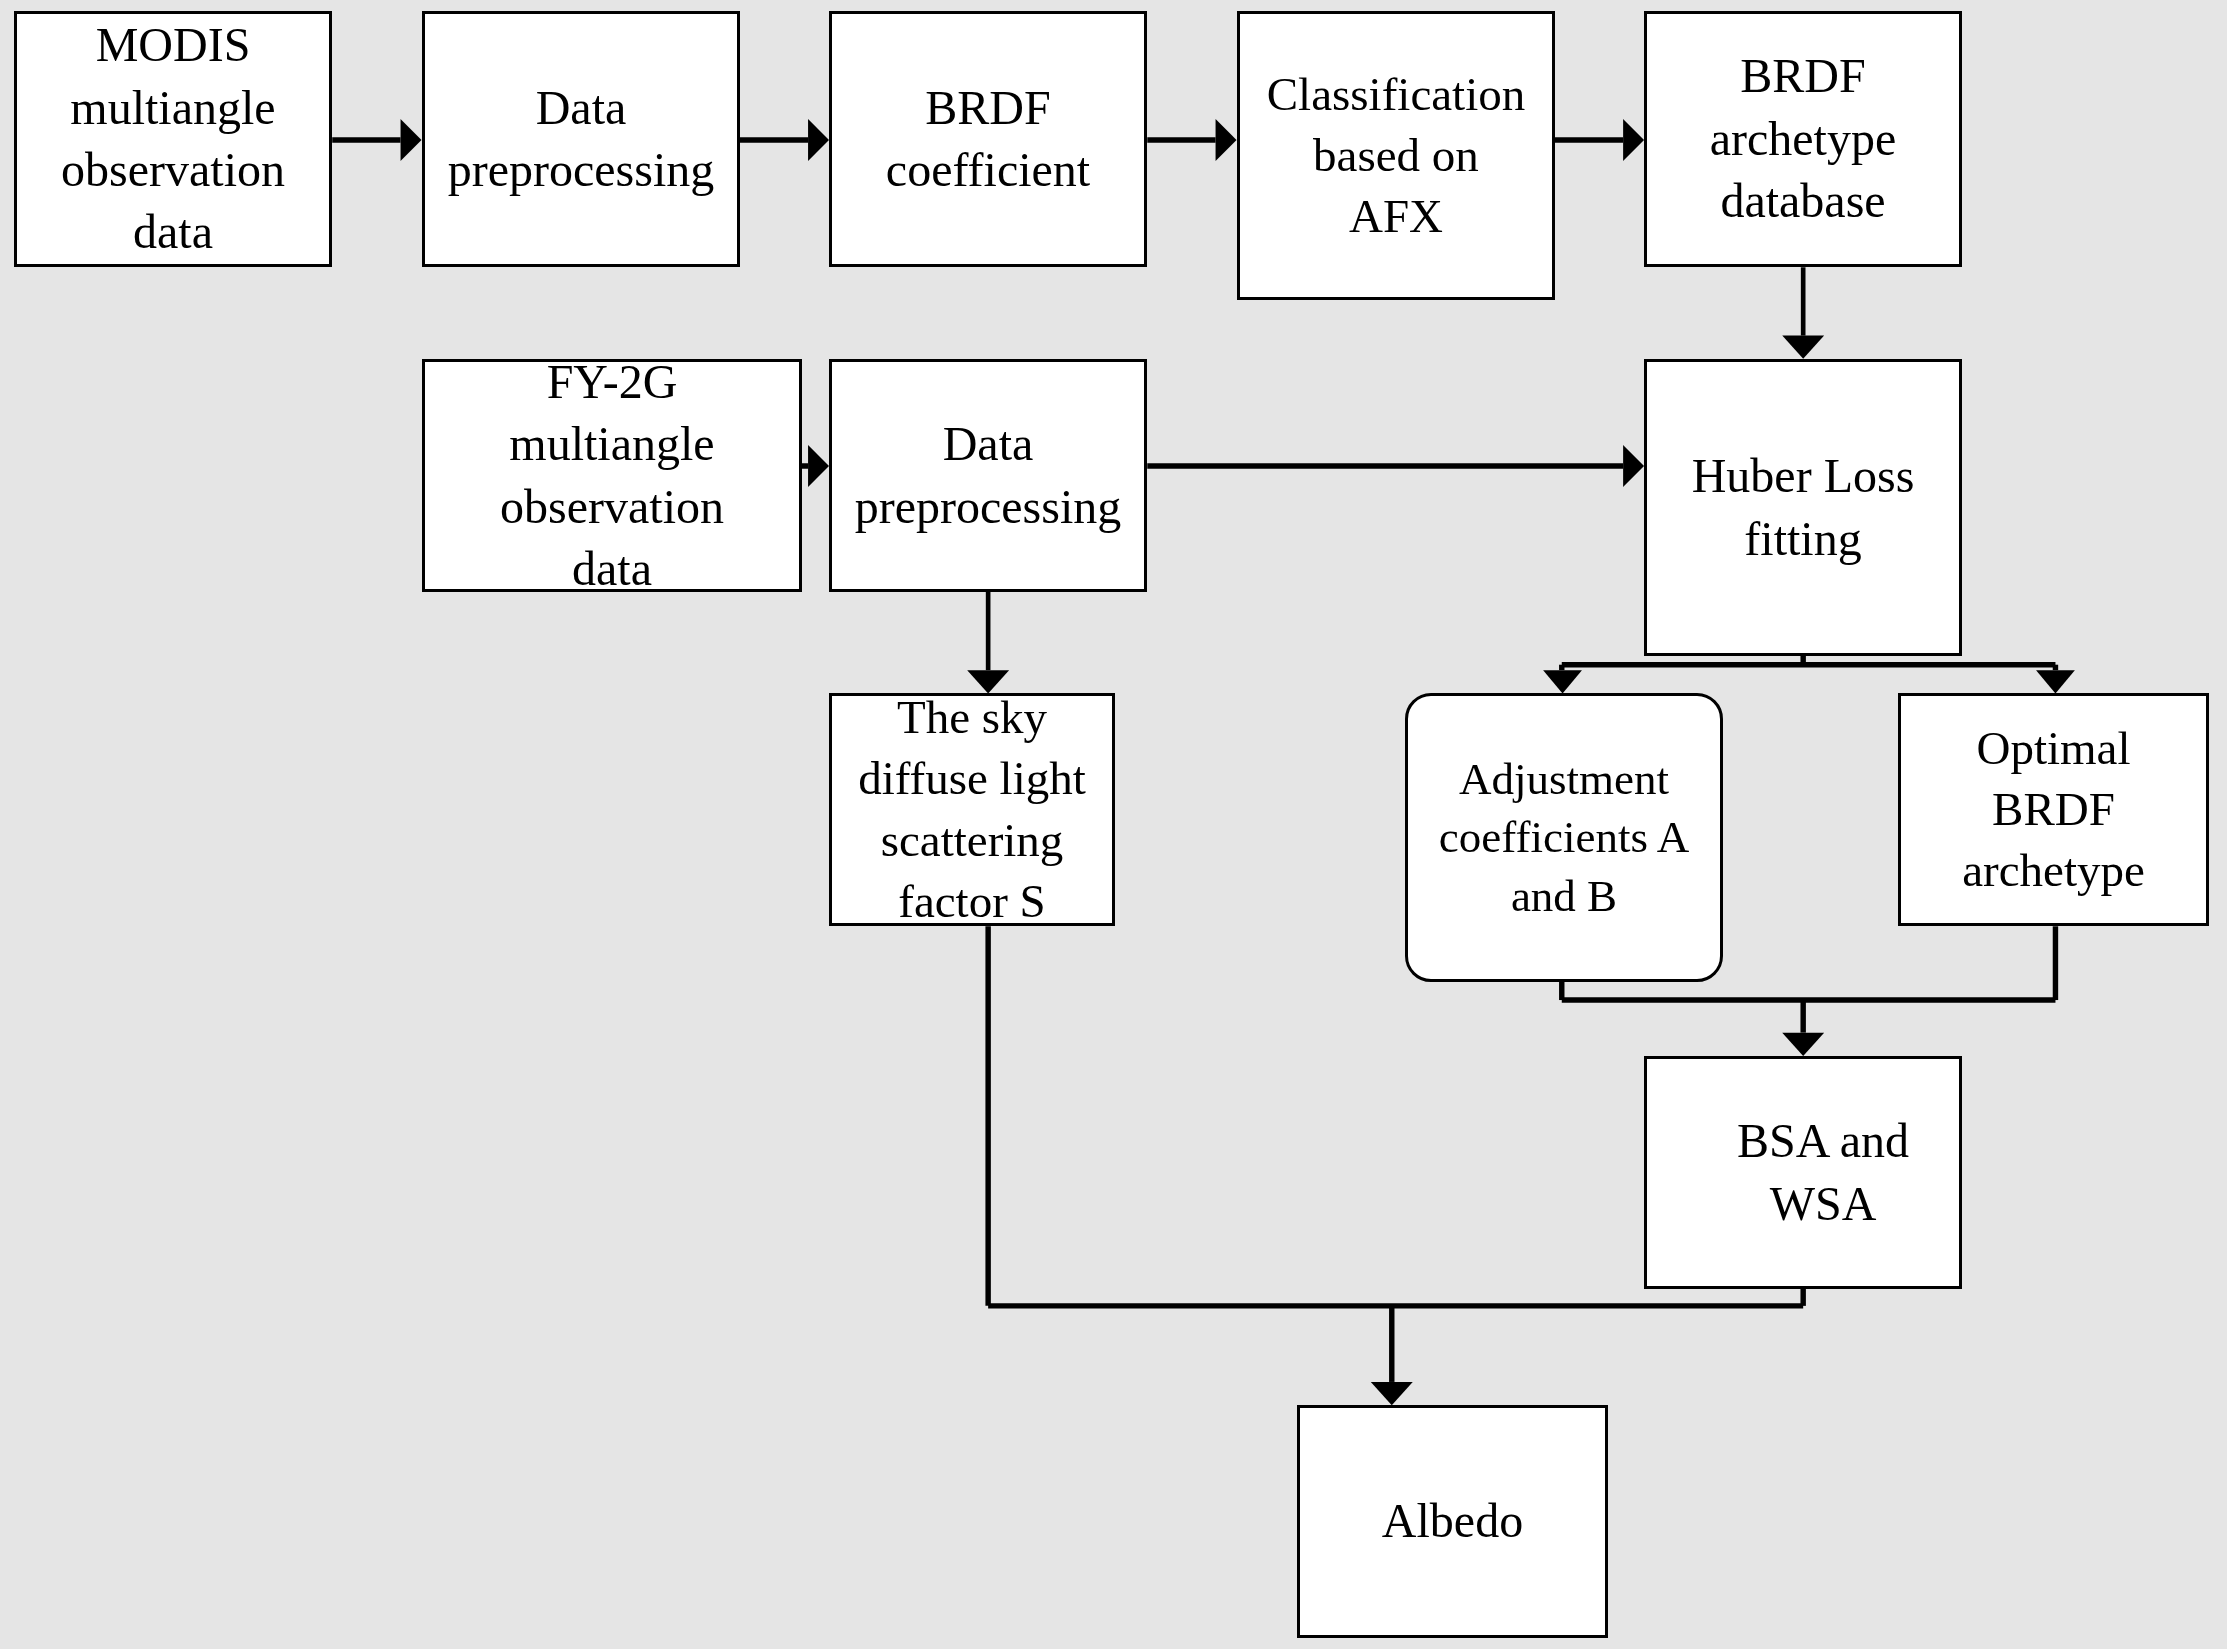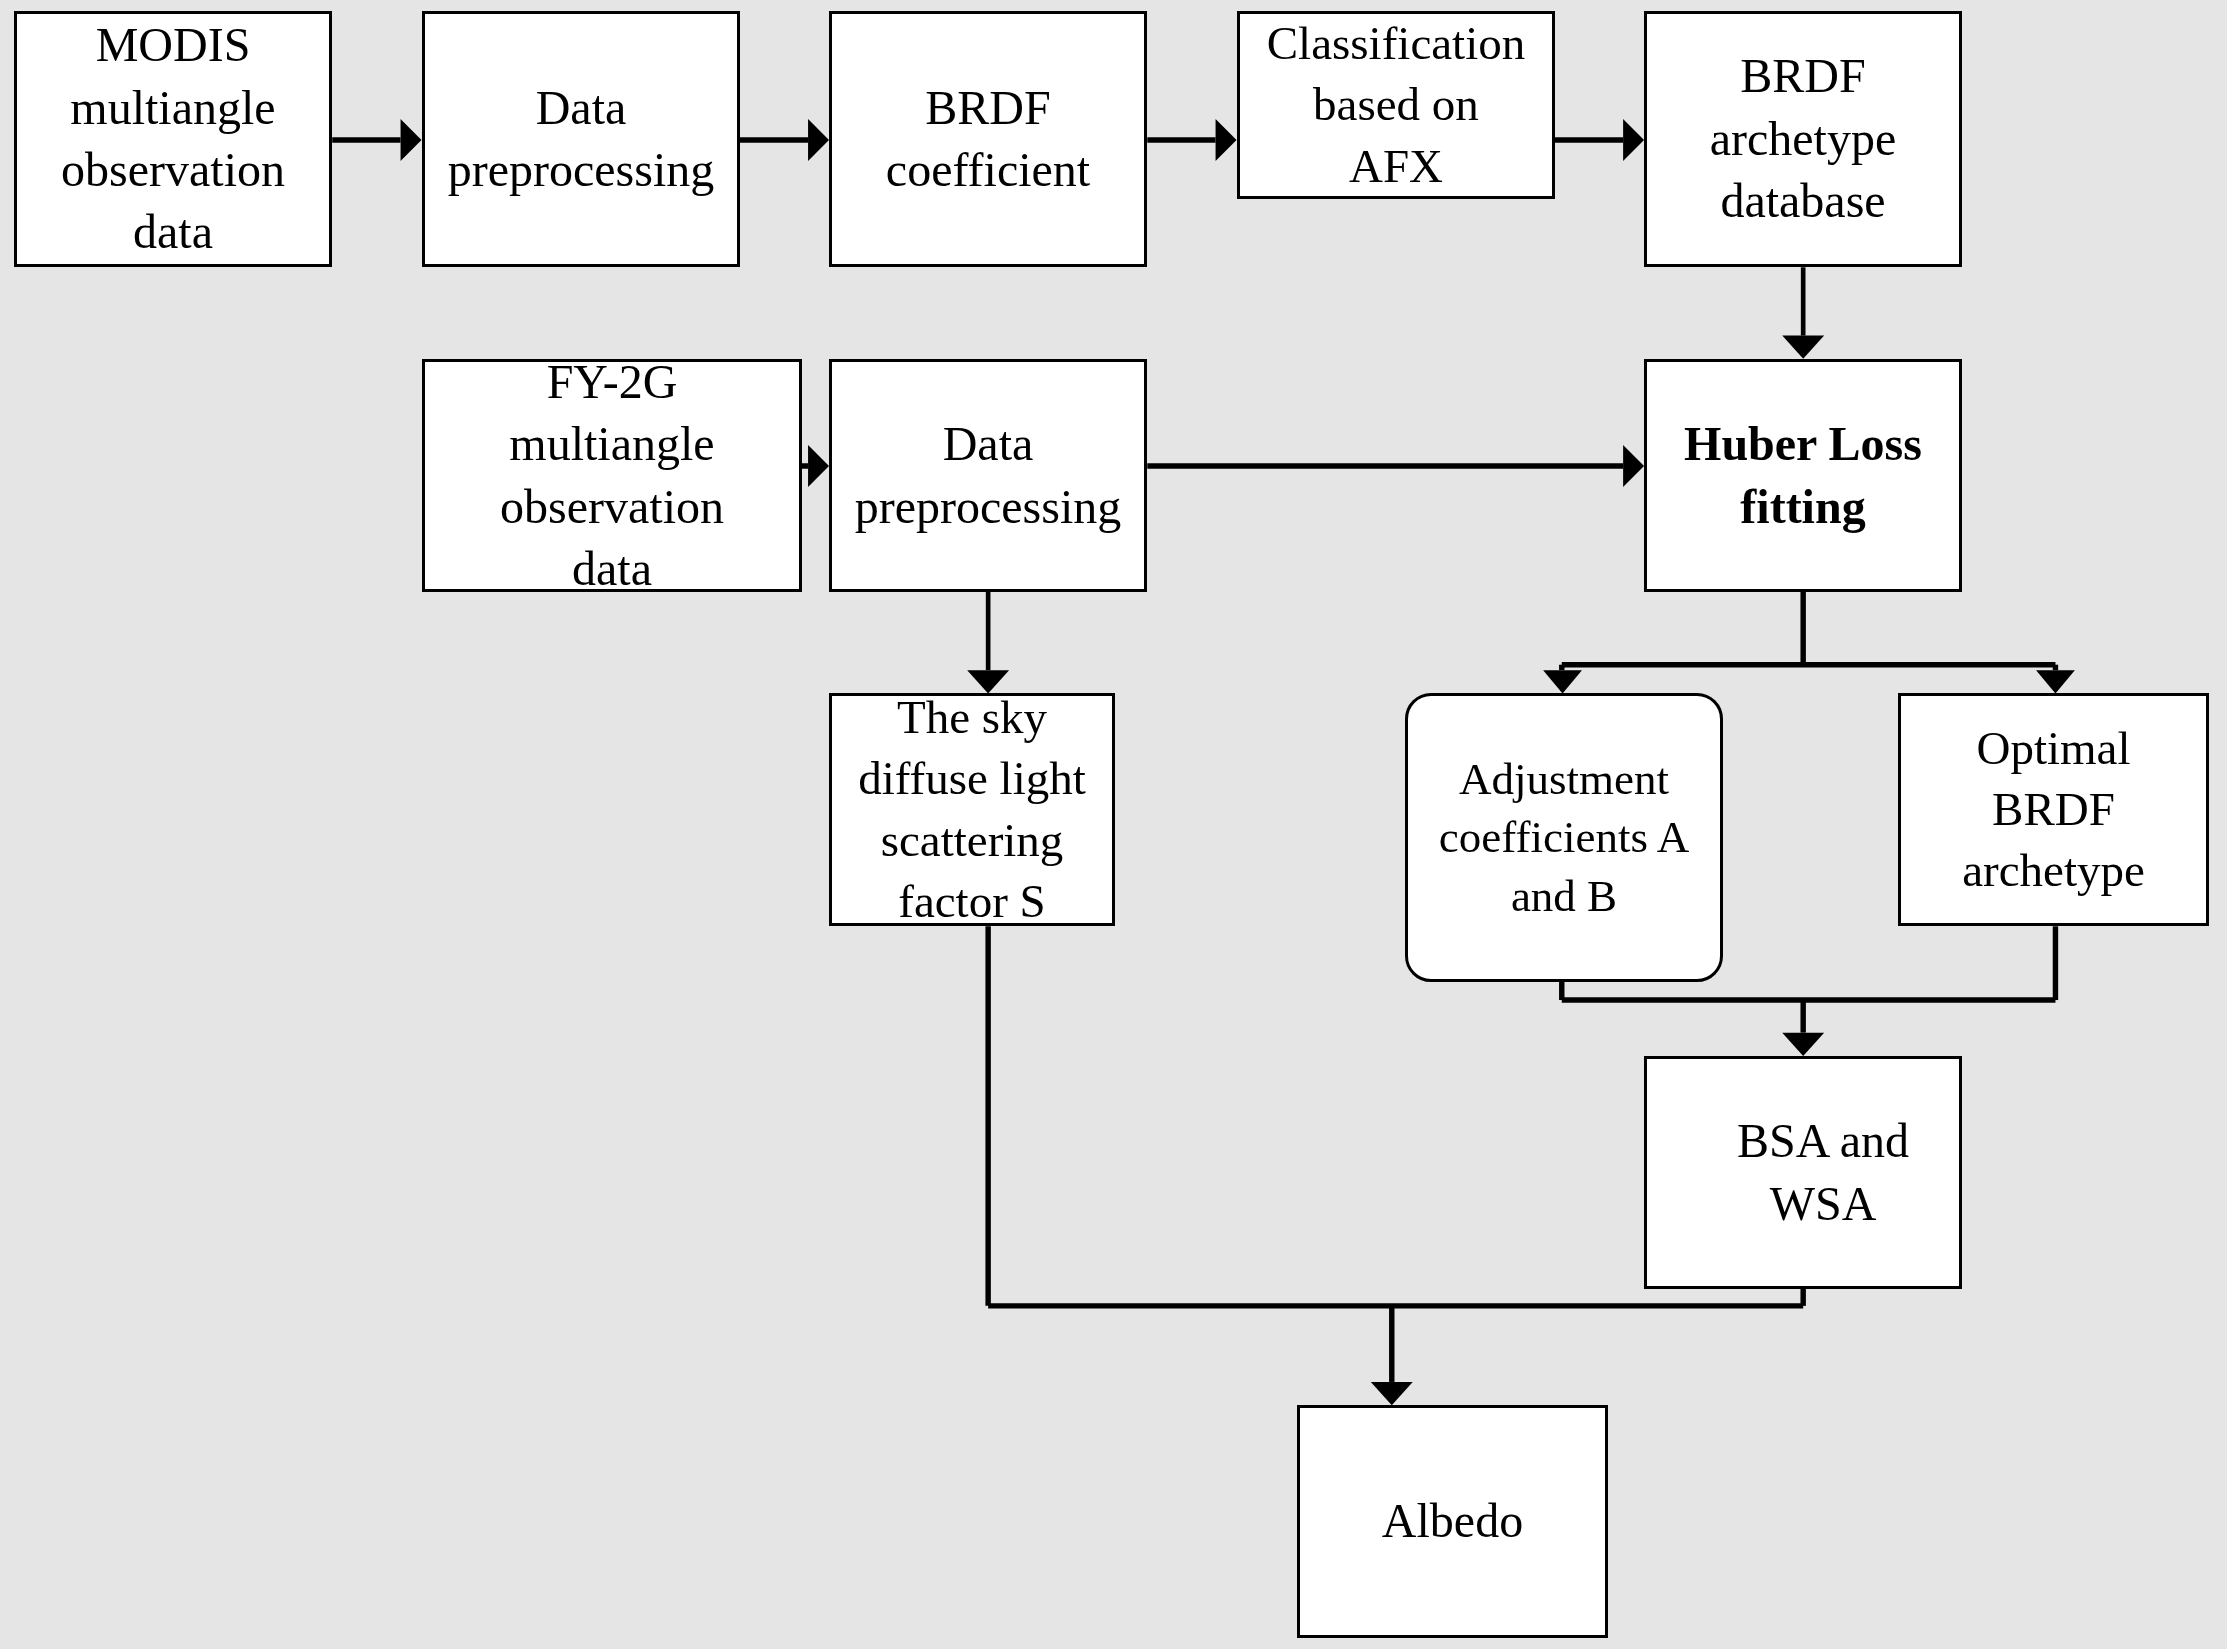--- a/index.html
+++ b/index.html
@@ -133,37 +133,37 @@
 multiangle
 observation
 data</div>
 
   <div class="node-box" style="left:422px; top:11px; width:318px; height:256px; font-size:48px;">Data
 preprocessing</div>
 
   <div class="node-box" style="left:829px; top:11px; width:318px; height:256px; font-size:48px;">BRDF
 coefficient</div>
 
-  <div class="node-box" style="left:1237px; top:11px; width:318px; height:188px; font-size:47px;">Classification
+  <div class="node-box" style="left:1237px; top:11px; width:318px; height:289px; font-size:47px;">Classification
 based on
 AFX</div>
 
   <div class="node-box" style="left:1644px; top:11px; width:318px; height:256px; font-size:48px;">BRDF
 archetype
 database</div>
 
   <div class="node-box" style="left:422px; top:359px; width:380px; height:233px; font-size:48px;">FY-2G
 multiangle
 observation
 data</div>
 
   <div class="node-box" style="left:829px; top:359px; width:318px; height:233px; font-size:48px;">Data
 preprocessing</div>
 
-  <div class="node-box" style="left:1644px; top:359px; width:318px; height:233px; font-size:48px;font-weight:bold;">Huber Loss
+  <div class="node-box" style="left:1644px; top:359px; width:318px; height:297px; font-size:48px;">Huber Loss
 fitting</div>
 
   <div class="node-box" style="left:829px; top:693px; width:286px; height:233px; font-size:47px;">The sky
 diffuse light
 scattering
 factor S</div>
 
   <div class="node-box" style="left:1405px; top:693px; width:318px; height:289px; font-size:45px;border-radius:26px;">Adjustment
 coefficients A
 and B</div>

